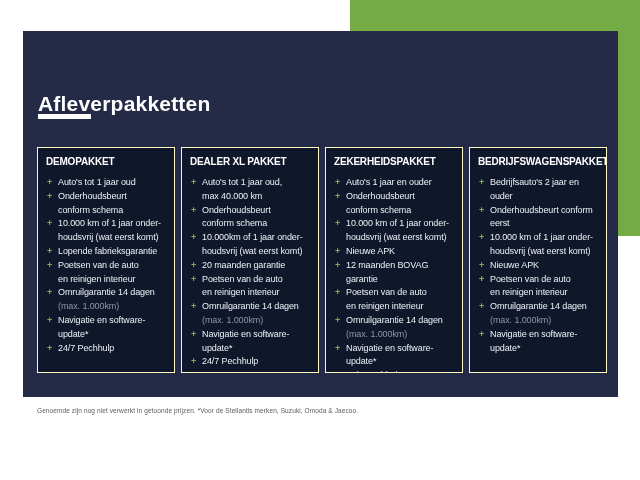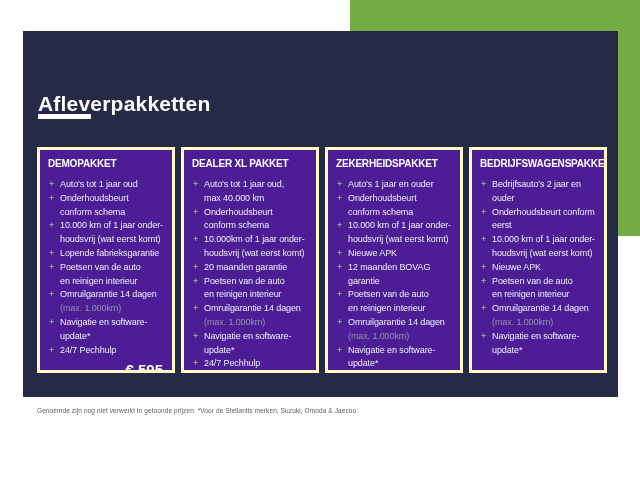--- a/index.html
+++ b/index.html
@@ -22,21 +22,21 @@
   }
   .title-underline{
     position:absolute;left:15px;top:83px;width:53px;height:5px;background:#ffffff;
   }
   .cards-row{
     position:absolute;left:14px;top:116px;width:570px;height:226px;
     display:flex;gap:6px;
   }
   .card{
     flex:1 1 0;box-sizing:border-box;position:relative;
-    border:3px solid #fef9c3;background:#4c1d95;
+    border:1px solid #fef9c3;background:#0f172a;
     padding:7px 8px 6px 8px;
     overflow:hidden;
   }
   .card-title{
     font-size:10px;font-weight:700;color:#ffffff;
     letter-spacing:-0.2px;white-space:nowrap;
     margin:1px 0 9px 0;
   }
   .card-items{
     list-style:none;margin:0;padding:0;
@@ -76,21 +76,20 @@
 conform schema</span></li>
           <li><span class="plus">+</span><span class="txt">10.000 km of 1 jaar onder-
 houdsvrij (wat eerst komt)</span></li>
           <li><span class="plus">+</span><span class="txt">Lopende fabrieksgarantie</span></li>
           <li><span class="plus">+</span><span class="txt">Poetsen van de auto
 en reinigen interieur</span></li>
           <li><span class="plus">+</span><span class="txt">Omruilgarantie 14 dagen</span><span class="note">(max. 1.000km)</span></li>
           <li><span class="plus">+</span><span class="txt">Navigatie en software-update*</span></li>
           <li><span class="plus">+</span><span class="txt">24/7 Pechhulp</span></li>
         </ul>
-    <div class="card-price">€ 595</div>
   </div>
 
   <div class="card">
     <div class="card-title">DEALER XL PAKKET</div>
     <ul class="card-items">
           <li><span class="plus">+</span><span class="txt">Auto's tot 1 jaar oud,
 max 40.000 km</span></li>
           <li><span class="plus">+</span><span class="txt">Onderhoudsbeurt
 conform schema</span></li>
           <li><span class="plus">+</span><span class="txt">10.000km of 1 jaar onder-

